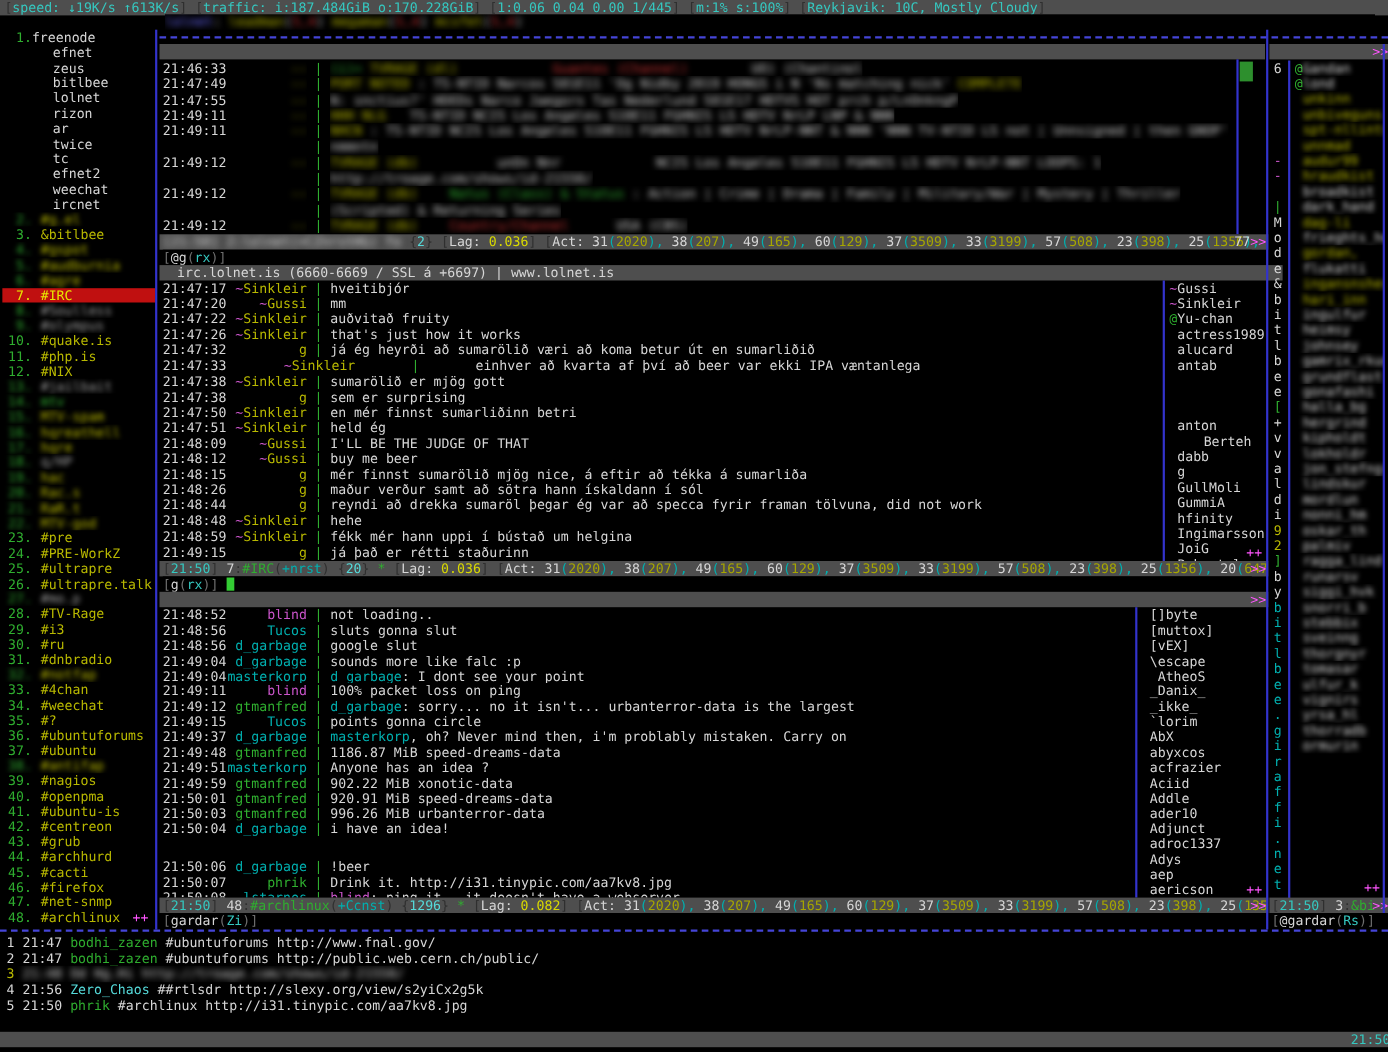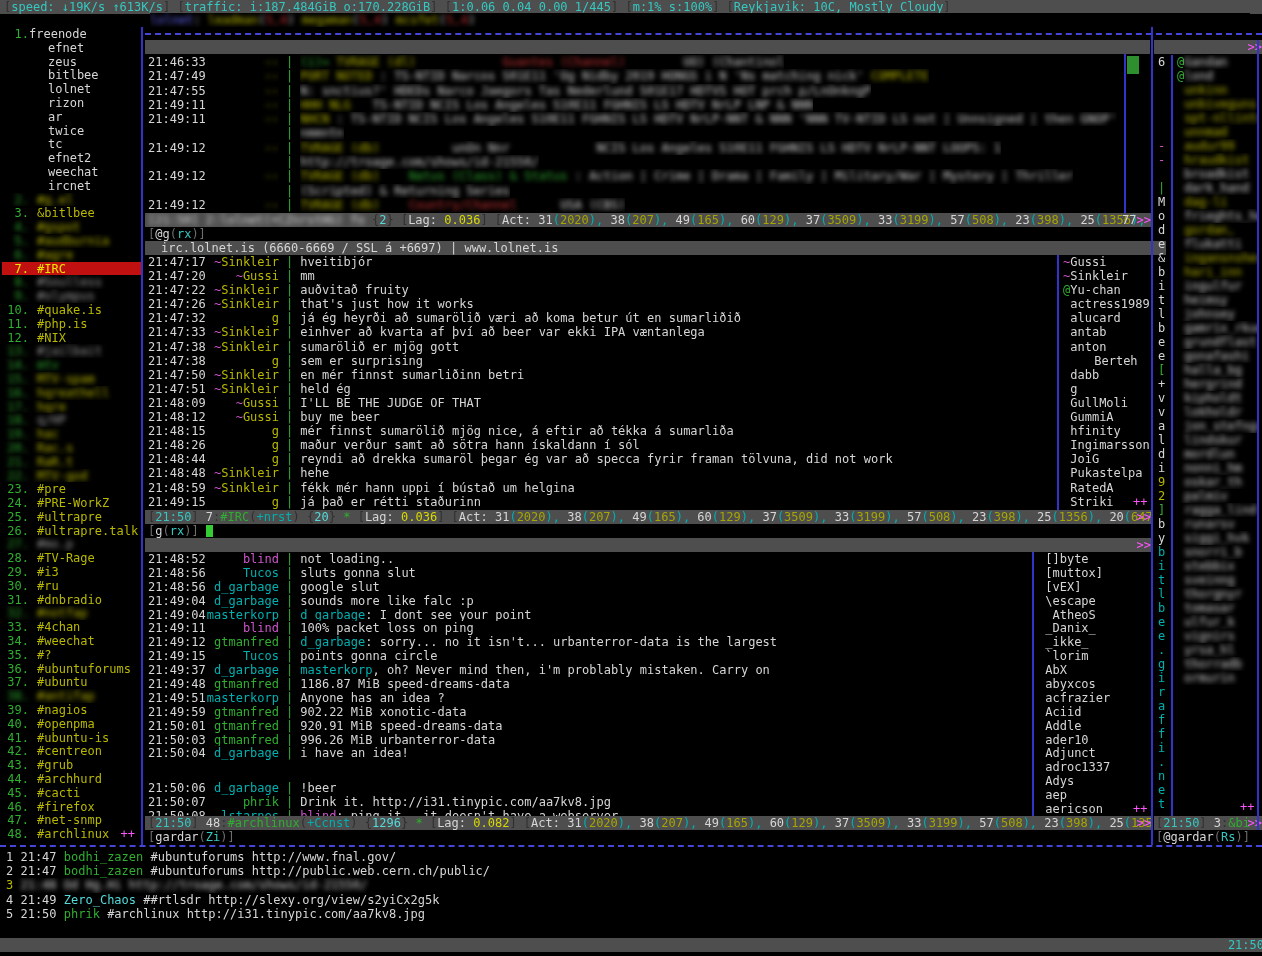--- a/index.html
+++ b/index.html
@@ -134,21 +134,21 @@
 </div>
 
 <div class="abs" id="mid-pane" style="left:145px;top:241px;width:1005px;height:297px">
   <div class="bar" style="width:100%;padding-left:16px"><span class="c-w">irc.lolnet.is (6660-6669 / SSL á +6697) | www.lolnet.is</span></div>
   <div id="mid-chat" class="abs" style="left:3px;top:14px;width:905px;height:255px;overflow:hidden">
       <div class="cl" style="height: 14.1px;"><span class="tm">21:47:17</span><span class="nk"><span class="c-m">~</span><span class="c-y">Sinkleir</span></span><span class="sp">|</span><span class="ms"><span class="c-w">hveitibjór</span></span></div>
       <div class="cl" style="height: 14.1px;"><span class="tm">21:47:20</span><span class="nk"><span class="c-m">~</span><span class="c-y">Gussi</span></span><span class="sp">|</span><span class="ms"><span class="c-w">mm</span></span></div>
       <div class="cl" style="height: 14.1px;"><span class="tm">21:47:22</span><span class="nk"><span class="c-m">~</span><span class="c-y">Sinkleir</span></span><span class="sp">|</span><span class="ms"><span class="c-w">auðvitað fruity</span></span></div>
       <div class="cl" style="height: 14.1px;"><span class="tm">21:47:26</span><span class="nk"><span class="c-m">~</span><span class="c-y">Sinkleir</span></span><span class="sp">|</span><span class="ms"><span class="c-w">that's just how it works</span></span></div>
       <div class="cl" style="height: 14.1px;"><span class="tm">21:47:32</span><span class="nk"><span class="c-y">g</span></span><span class="sp">|</span><span class="ms"><span class="c-w">já ég heyrði að sumarölið væri að koma betur út en sumarliðið</span></span></div>
-      <div class="cl" style="height: 14.1px;"><span class="tm">21:47:33</span><span class="nk"><span class="c-m">~</span><span class="c-y">Sinkleir</span></span><span class="sp">|</span><span class="ms"><span class="c-w">einhver að kvarta af því að beer var ekki IPA væntanlega</span></span></div>
+      <div class="cl" style="height: 14.1px; gap: 44px;"><span class="tm">21:47:33</span><span class="nk"><span class="c-m">~</span><span class="c-y">Sinkleir</span></span><span class="sp">|</span><span class="ms"><span class="c-w">einhver að kvarta af því að beer var ekki IPA væntanlega</span></span></div>
       <div class="cl" style="height: 14.1px;"><span class="tm">21:47:38</span><span class="nk"><span class="c-m">~</span><span class="c-y">Sinkleir</span></span><span class="sp">|</span><span class="ms"><span class="c-w">sumarölið er mjög gott</span></span></div>
       <div class="cl" style="height: 14.1px;"><span class="tm">21:47:38</span><span class="nk"><span class="c-y">g</span></span><span class="sp">|</span><span class="ms"><span class="c-w">sem er surprising</span></span></div>
       <div class="cl" style="height: 14.1px;"><span class="tm">21:47:50</span><span class="nk"><span class="c-m">~</span><span class="c-y">Sinkleir</span></span><span class="sp">|</span><span class="ms"><span class="c-w">en mér finnst sumarliðinn betri</span></span></div>
       <div class="cl" style="height: 14.1px;"><span class="tm">21:47:51</span><span class="nk"><span class="c-m">~</span><span class="c-y">Sinkleir</span></span><span class="sp">|</span><span class="ms"><span class="c-w">held ég</span></span></div>
       <div class="cl" style="height: 14.1px;"><span class="tm">21:48:09</span><span class="nk"><span class="c-m">~</span><span class="c-y">Gussi</span></span><span class="sp">|</span><span class="ms"><span class="c-w">I'LL BE THE JUDGE OF THAT</span></span></div>
       <div class="cl" style="height: 14.1px;"><span class="tm">21:48:12</span><span class="nk"><span class="c-m">~</span><span class="c-y">Gussi</span></span><span class="sp">|</span><span class="ms"><span class="c-w">buy me beer</span></span></div>
       <div class="cl" style="height: 14.1px;"><span class="tm">21:48:15</span><span class="nk"><span class="c-y">g</span></span><span class="sp">|</span><span class="ms"><span class="c-w">mér finnst sumarölið mjög nice, á eftir að tékka á sumarliða</span></span></div>
       <div class="cl" style="height: 14.1px;"><span class="tm">21:48:26</span><span class="nk"><span class="c-y">g</span></span><span class="sp">|</span><span class="ms"><span class="c-w">maður verður samt að sötra hann ískaldann í sól</span></span></div>
       <div class="cl" style="height: 14.1px;"><span class="tm">21:48:44</span><span class="nk"><span class="c-y">g</span></span><span class="sp">|</span><span class="ms"><span class="c-w">reyndi að drekka sumaröl þegar ég var að specca fyrir framan tölvuna, did not work</span></span></div>
       <div class="cl" style="height: 14.1px;"><span class="tm">21:48:48</span><span class="nk"><span class="c-m">~</span><span class="c-y">Sinkleir</span></span><span class="sp">|</span><span class="ms"><span class="c-w">hehe</span></span></div>
@@ -156,21 +156,21 @@
       <div class="cl" style="height: 14.1px;"><span class="tm">21:49:15</span><span class="nk"><span class="c-y">g</span></span><span class="sp">|</span><span class="ms"><span class="c-w">já það er rétti staðurinn</span></span></div>
     </div>
   <div class="vline" style="left:912px;top:14px;height:255px"></div>
   <div id="mid-nicks" class="abs" style="left:918px;top:14px;width:86px;height:255px;overflow:hidden">
       <div class="nrow" style="height: 14.1px;"><span class="c-m">~</span><span class="c-w">Gussi</span></div>
       <div class="nrow" style="height: 14.1px;"><span class="c-m">~</span><span class="c-w">Sinkleir</span></div>
       <div class="nrow" style="height: 14.1px;"><span class="c-g">@</span><span class="c-w">Yu-chan</span></div>
       <div class="nrow" style="height: 14.1px;"><span class="c-w"> </span><span class="c-w">actress1989</span></div>
       <div class="nrow" style="height: 14.1px;"><span class="c-w"> </span><span class="c-w">alucard</span></div>
       <div class="nrow" style="height: 14.1px;"><span class="c-w"> </span><span class="c-w">antab</span></div>
-      <div class="nrow" style="height: 14.1px;"><span class="c-w"> </span><span class="c-w">anton</span></div>
+      <div class="nrow" style="height: 14.1px; margin-top: 40px;"><span class="c-w"> </span><span class="c-w">anton</span></div>
       <div class="nrow" style="height: 14.1px; margin-left: 24px;"><span class="c-w"> </span><span class="c-w">Berteh</span></div>
       <div class="nrow" style="height: 14.1px;"><span class="c-w"> </span><span class="c-w">dabb</span></div>
       <div class="nrow" style="height: 14.1px;"><span class="c-w"> </span><span class="c-w">g</span></div>
       <div class="nrow" style="height: 14.1px;"><span class="c-w"> </span><span class="c-w">GullMoli</span></div>
       <div class="nrow" style="height: 14.1px;"><span class="c-w"> </span><span class="c-w">GummiA</span></div>
       <div class="nrow" style="height: 14.1px;"><span class="c-w"> </span><span class="c-w">hfinity</span></div>
       <div class="nrow" style="height: 14.1px;"><span class="c-w"> </span><span class="c-w">Ingimarsson</span></div>
       <div class="nrow" style="height: 14.1px;"><span class="c-w"> </span><span class="c-w">JoiG</span></div>
       <div class="nrow" style="height: 14.1px;"><span class="c-w"> </span><span class="c-w">Pukastelpa</span></div>
       <div class="nrow" style="height: 14.1px;"><span class="c-w"> </span><span class="c-w">RatedA</span></div>
@@ -342,20 +342,20 @@
   <div class="abs c-bm" id="right-more" style="left:86px;top:773px">++</div>
   <div class="bar abs" id="right-status" style="left:0;top:789px;width:108px;padding-left:2px;position:absolute"><span class="c-d">[</span><span class="c-te">21:50</span><span class="c-d">]</span><span class="c-w"> 3</span><span class="c-d">:</span><span class="c-g">&amp;bi</span><span class="trunc c-bm">&gt;&gt;</span></div>
   <div class="blk abs" id="right-input" style="left:2px;top:803px;width:104px"><span class="c-dk">[</span><span class="c-w">@gardar</span><span class="c-dk">(</span><span class="c-te">Rs</span><span class="c-dk">)</span><span class="c-dk">]</span></div>
 </div>
 <div class="vline" style="left:1257px;top:40px;height:790px"></div>
 
 <div class="abs" id="url-pane" style="left:6px;top:850px;width:1250px;height:80px">
     <div class="nrow" style="height: 14.2px;"><span class="c-w">1 21:47 </span><span class="c-g">bodhi_zazen</span><span class="c-w"> #ubuntuforums </span><span class="c-w">http://www.fnal.gov/</span></div>
     <div class="nrow" style="height: 14.2px;"><span class="c-w">2 21:47 </span><span class="c-g">bodhi_zazen</span><span class="c-w"> #ubuntuforums </span><span class="c-w">http://public.web.cern.ch/public/</span></div>
     <div class="nrow" style="height: 14.2px;"><span class="c-y">3 </span><span class="c-w blur2">21:48 Od Hg.Hi http://troage.com/shows/id-21550/</span></div>
-    <div class="nrow" style="height: 14.2px;"><span class="c-w">4 21:49 </span><span class="c-bc">Zero_Chaos</span><span class="c-w"> ##rtlsdr </span><span class="c-w">http://slexy.org/view/s2yiCx2g5k</span></div>
+    <div class="nrow" style="height: 14.2px;"><span class="c-w">4 21:56 </span><span class="c-bc">Zero_Chaos</span><span class="c-w"> ##rtlsdr </span><span class="c-w">http://slexy.org/view/s2yiCx2g5k</span></div>
     <div class="nrow" style="height: 14.2px;"><span class="c-w">5 21:50 </span><span class="c-g">phrik</span><span class="c-w"> #archlinux </span><span class="c-w">http://i31.tinypic.com/aa7kv8.jpg</span></div>
   </div>
 
 <div class="abs bar" id="tmux-bottom" style="left:0;top:938px;width:1262px;padding-left:8px;position:absolute">
   
   <span class="abs c-te" style="right:6px;top:0">21:50</span>
 </div>
 
 </body></html>

